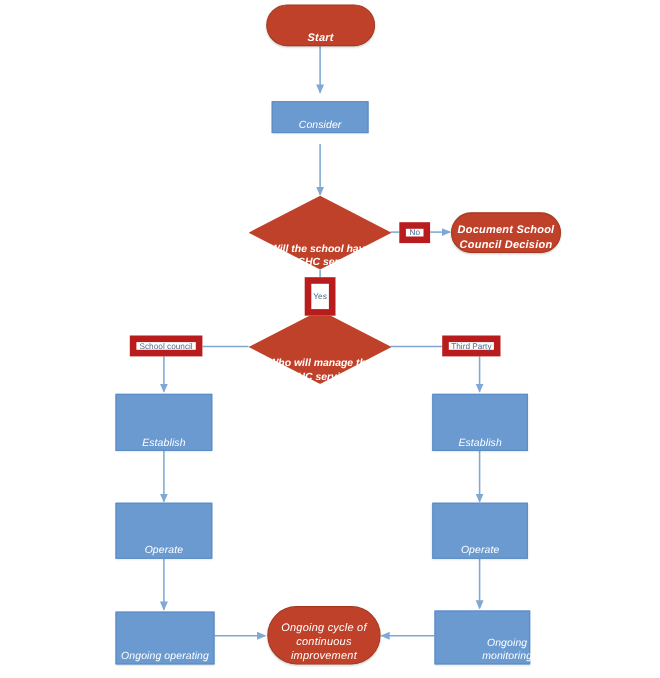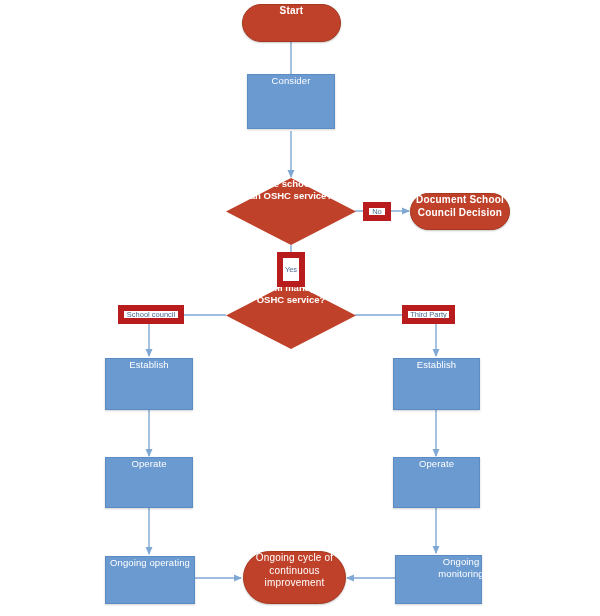--- a/index.html
+++ b/index.html
@@ -24,26 +24,27 @@
     top: 0;
     width: 600px;
     height: 616px;
     pointer-events: none;
   }
 
   .node {
     position: absolute;
     box-sizing: border-box;
     display: flex;
-    align-items: flex-start;
+    align-items: flex-end;
     justify-content: center;
     text-align: center;
     color: #ffffff;
     line-height: 1.25;
     z-index: 3;
+    font-style: italic;
   }
 
   
   .proc {
     background: #6A9AD0;
     border: 1px solid #5B8CC4;
     font-size: 9.5px;
     letter-spacing: .1px;
     box-shadow: 0 1px 2px rgba(0,0,0,0.18);
   }
@@ -142,21 +143,21 @@
       <line x1="195" y1="578" x2="241" y2="578" marker-end="url(#arrow)"></line>
 
       <line x1="395" y1="578" x2="347" y2="578" marker-end="url(#arrow)"></line>
     </g>
   </svg>
 
   <div class="node term pill" style="left:242px; top:4px; width:99px; height:38px;">
     <span>Start</span>
   </div>
 
-  <div class="node proc" style="left:247px; top:74px; width:88px; height:55px;">
+  <div class="node proc" style="left:247px; top:92px; width:88px; height:29px;">
     <span>Consider</span>
   </div>
 
   <div class="node decision" style="left:226px; top:178px; width:130px; height:67px;">
     <span class="dia"></span>
     <span class="dtext">Will the school have an OSHC service?</span>
   </div>
 
   <div class="edgelabel" style="left:363px; top:202px; width:28px; height:19px;">
     <span>No</span>

